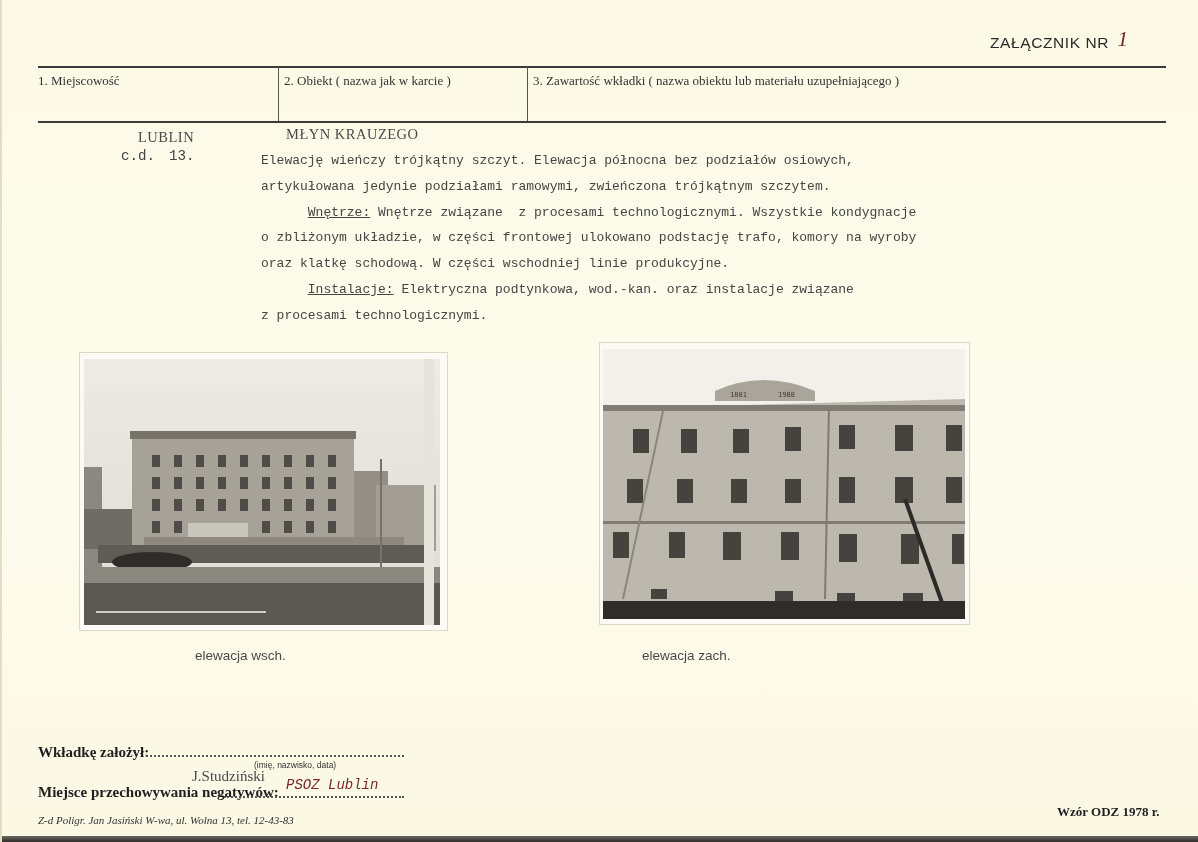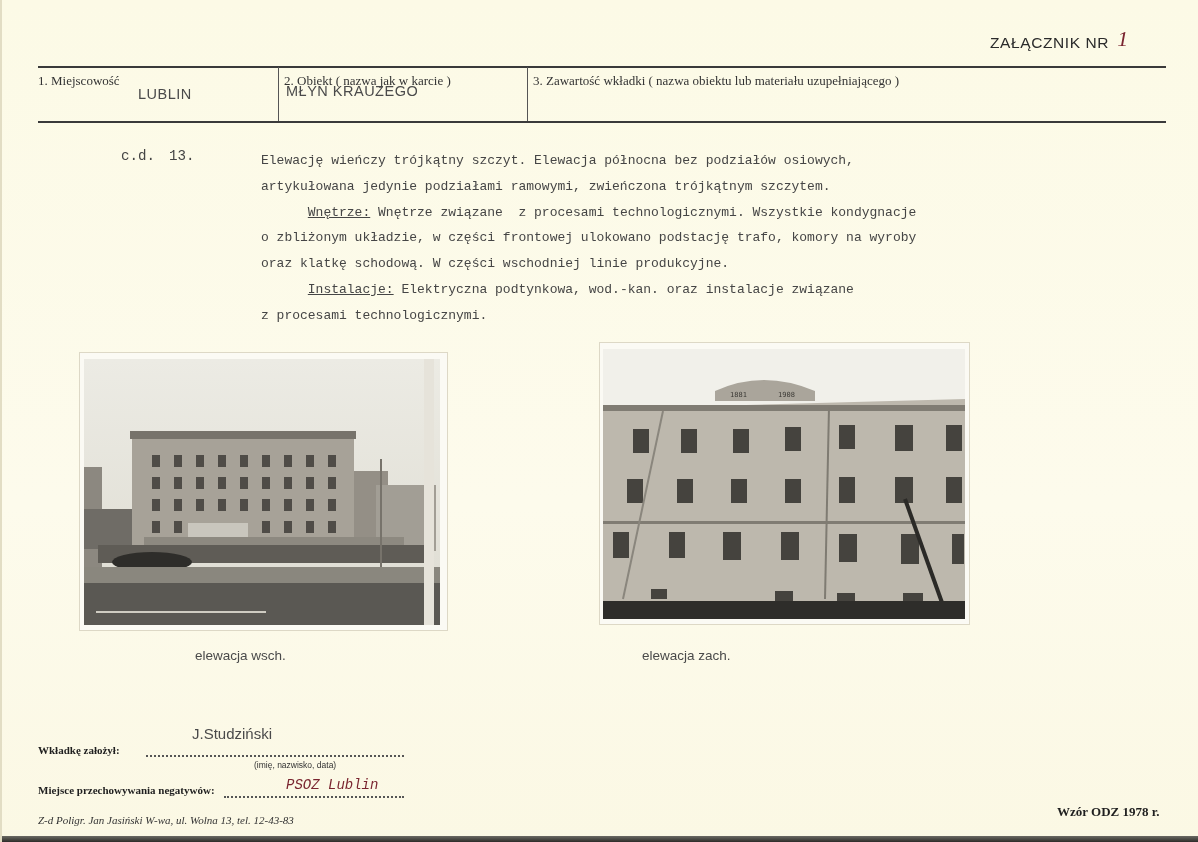--- a/index.html
+++ b/index.html
@@ -37,22 +37,23 @@
   .rule {
     position: absolute; left: 36px; width: 1128px; height: 2px; background: #3a3a3a;
   }
   .vline {
     position: absolute; top: 67px; width: 1px; height: 54px; background: #555;
   }
   .field-label {
     position: absolute; top: 73px; font-size: 13px; color: #333;
   }
   .typed {
-    font-family: Liberation Sans, sans-serif;
+    font-family: Liberation Serif, serif;
     color: #4a4a4a;
+    margin-top: 43px;
   }
   .typed-val {
     position: absolute; font-size: 14.5px; letter-spacing: 0.5px;
   }
   .body-text {
     position: absolute; left: 259px; top: 148px; width: 900px;
     font-family: "Liberation Mono", monospace;
     font-size: 13px; line-height: 25.8px; color: #454545;
     white-space: pre;
   }
@@ -66,21 +67,21 @@
   }
   .photo {
     position: absolute; overflow: hidden;
   }
   .caption {
     position: absolute; font-family: Liberation Sans, sans-serif;
     font-size: 13.5px; color: #4a4a4a;
   }
   .footer-label {
     position: absolute; font-family: "Liberation Serif", serif;
-    font-weight: bold; font-size: 11px; color: #1f1f1f;
+    font-weight: bold; font-size: 15px; color: #1f1f1f;
   }
   .dots {
     position: absolute; border-bottom: 2px dotted #555; height: 0;
   }
   .hint { position: absolute; font-family: "Liberation Sans", sans-serif; font-size: 8.5px; color: #333; }
   .printer { position: absolute; left: 36px; top: 806px; font-style: italic; font-size: 11px; color: #333; margin-top: 8px; }
   .model { position: absolute; left: 1055px; top: 804px; font-weight: bold; font-size: 13px; color: #1f1f1f; }
   .handwritten {
     position: absolute; font-family: Liberation Mono, monospace; font-style: italic;
     color: #7a2530; font-size: 14px;

